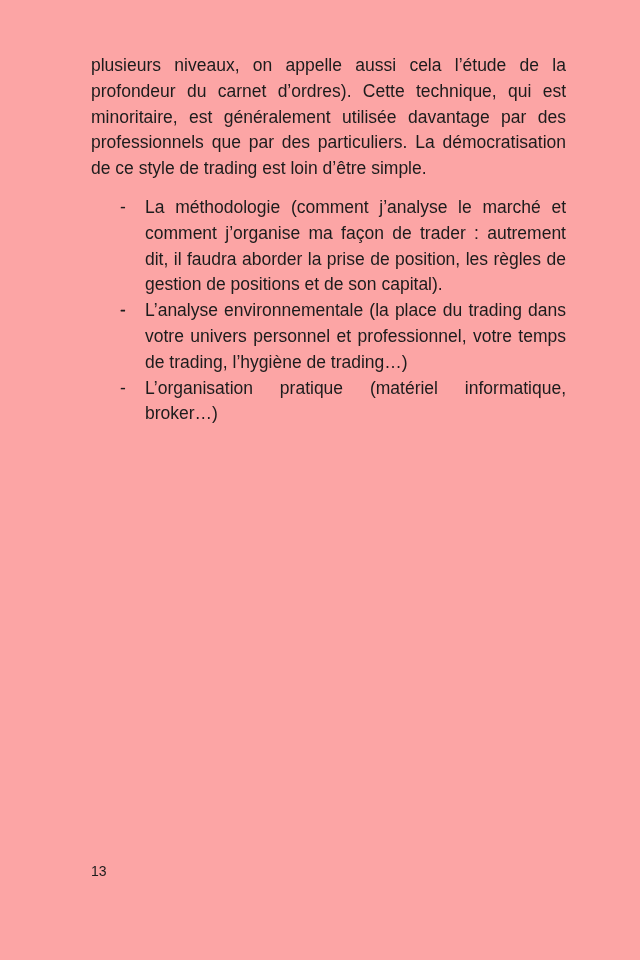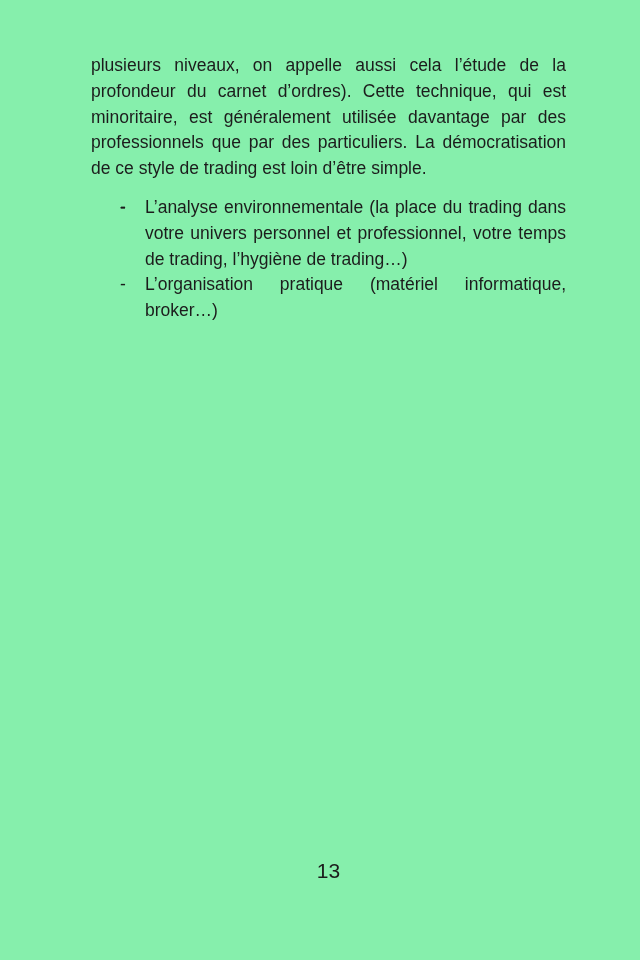--- a/index.html
+++ b/index.html
@@ -4,21 +4,21 @@
 <style>
   html, body {
     margin: 0;
     padding: 0;
     background: #ffffff;
   }
   .page {
     position: relative;
     width: 640px;
     height: 960px;
-    background: #86efac;
+    background: #fca5a5;
     overflow: hidden;
     font-family: "Liberation Sans", "DejaVu Sans", sans-serif;
     color: #1c1c1c;
   }
   .text-block {
     position: absolute;
     top: 53px;
     left: 91px;
     width: 475px;
     font-size: 17.5px;
@@ -41,38 +41,39 @@
   .dash-list .marker {
     position: absolute;
     left: 29px;
     top: 0;
   }
   .page-number {
     position: absolute;
     top: 860px;
     left: 91px;
     width: 475px;
-    text-align: center;
-    font-size: 21px;
+    text-align: left;
+    font-size: 14px;
     line-height: 22px;
   }
 </style>
 </head>
 <body>
 
 <div class="page">
 
   <div class="text-block">
 
     <p class="para">plusieurs niveaux, on appelle aussi cela l’étude de la profondeur du carnet d’ordres). Cette technique, qui est minoritaire, est généralement utilisée davantage par des professionnels que par des particuliers. La démocratisation de ce style de trading est loin d’être simple.</p>
 
 
     <ul class="dash-list">
       <li>
         <span class="marker">-</span>
+        <span>La méthodologie (comment j’analyse le marché et comment j’organise ma façon de trader : autrement dit, il faudra aborder la prise de position, les règles de gestion de positions et de son capital).</span>
       </li>
       <li>
         <span class="marker">-</span>
       </li>
       <li>
         <span class="marker">-</span>
         <span>L’analyse environnementale (la place du trading dans votre univers personnel et professionnel, votre temps de trading, l’hygiène de trading…)</span>
       </li>
       <li>
         <span class="marker">-</span>

